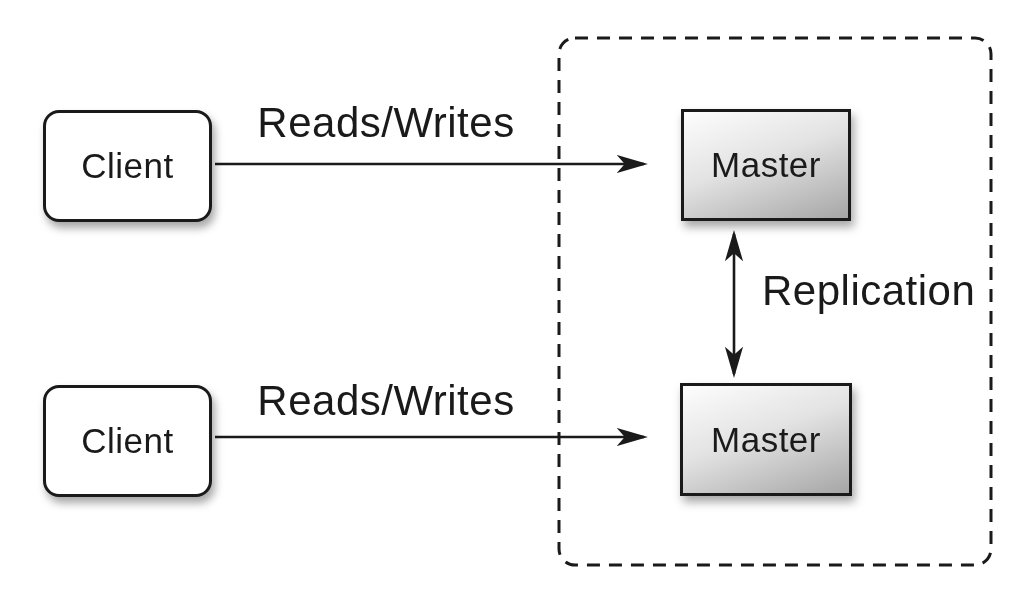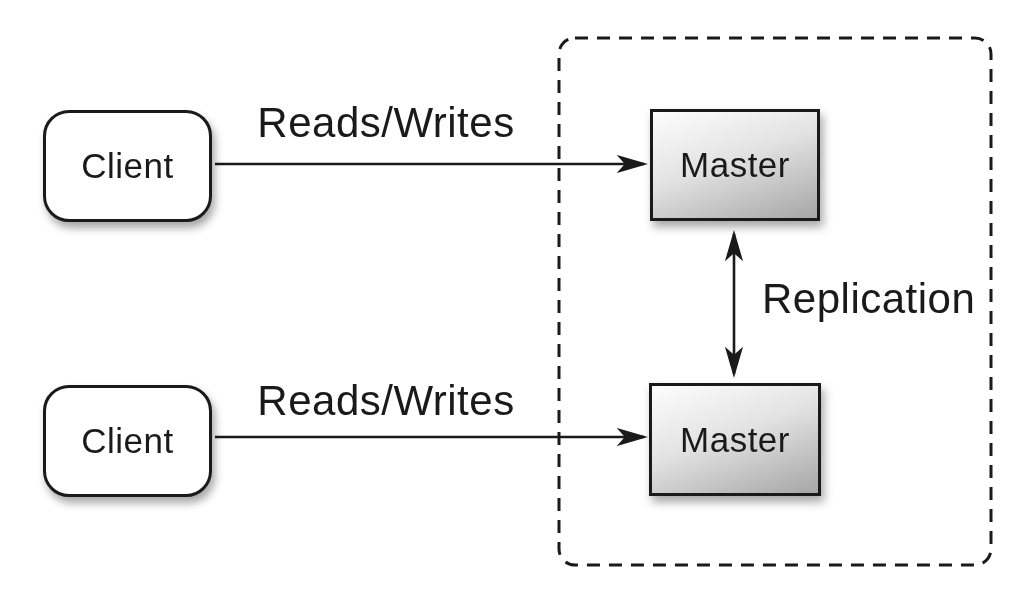--- a/index.html
+++ b/index.html
@@ -40,43 +40,44 @@
     display: flex;
     align-items: center;
     justify-content: center;
     font-size: 35px;
     letter-spacing: 0.5px;
     border: 3.5px solid var(--line, #1a1a1a);
     box-shadow: 3px 6px 9px rgba(0, 0, 0, 0.35);
     box-sizing: border-box;
   }
   .client-node {
-    border-radius: 26px;
+    border-radius: 16px;
     background: var(--client_fill, #ffffff);
   }
   .master-node {
     background: linear-gradient(160deg,
       var(--master_light, #fdfdfd) 0%,
       var(--master_mid, #e3e3e3) 45%,
       var(--master_dark, #a6a6a6) 100%);
+    margin-left: 31px;
   }
   #client-top    { left: 43px;  top: 110px; width: 169px; height: 112px; }
   #client-bottom { left: 43px;  top: 385px; width: 169px; height: 112px; }
   #master-top    { left: 650px; top: 109px; width: 170px; height: 112px; }
   #master-bottom { left: 649px; top: 383px; width: 172px; height: 113px; }
   .edge-label {
     position: absolute;
     font-size: 42px;
     letter-spacing: 0.5px;
     line-height: 1.1;
     white-space: nowrap;
   }
   #label-rw-top    { left: 214px; width: 344px; top: 100px; text-align: center; }
   #label-rw-bottom { left: 214px; width: 344px; top: 378px; text-align: center; }
-  #label-replication { left: 762px; top: 276px; }
+  #label-replication { left: 762px; top: 268px; }
 </style>
 </head>
 <body>
 
 <div class="canvas">
 
   <svg class="arrow-layer" viewBox="0 0 1028 610" xmlns="http://www.w3.org/2000/svg">
     <defs>
       <marker id="arrow" viewBox="0 0 12 7" refX="10.5" refY="3.5" markerWidth="12" markerHeight="7" orient="auto-start-reverse" markerUnits="strokeWidth">
         <path class="arrowhead-shape" d="M0,0 L12,3.5 L0,7 L3.1,3.5 Z"></path>

